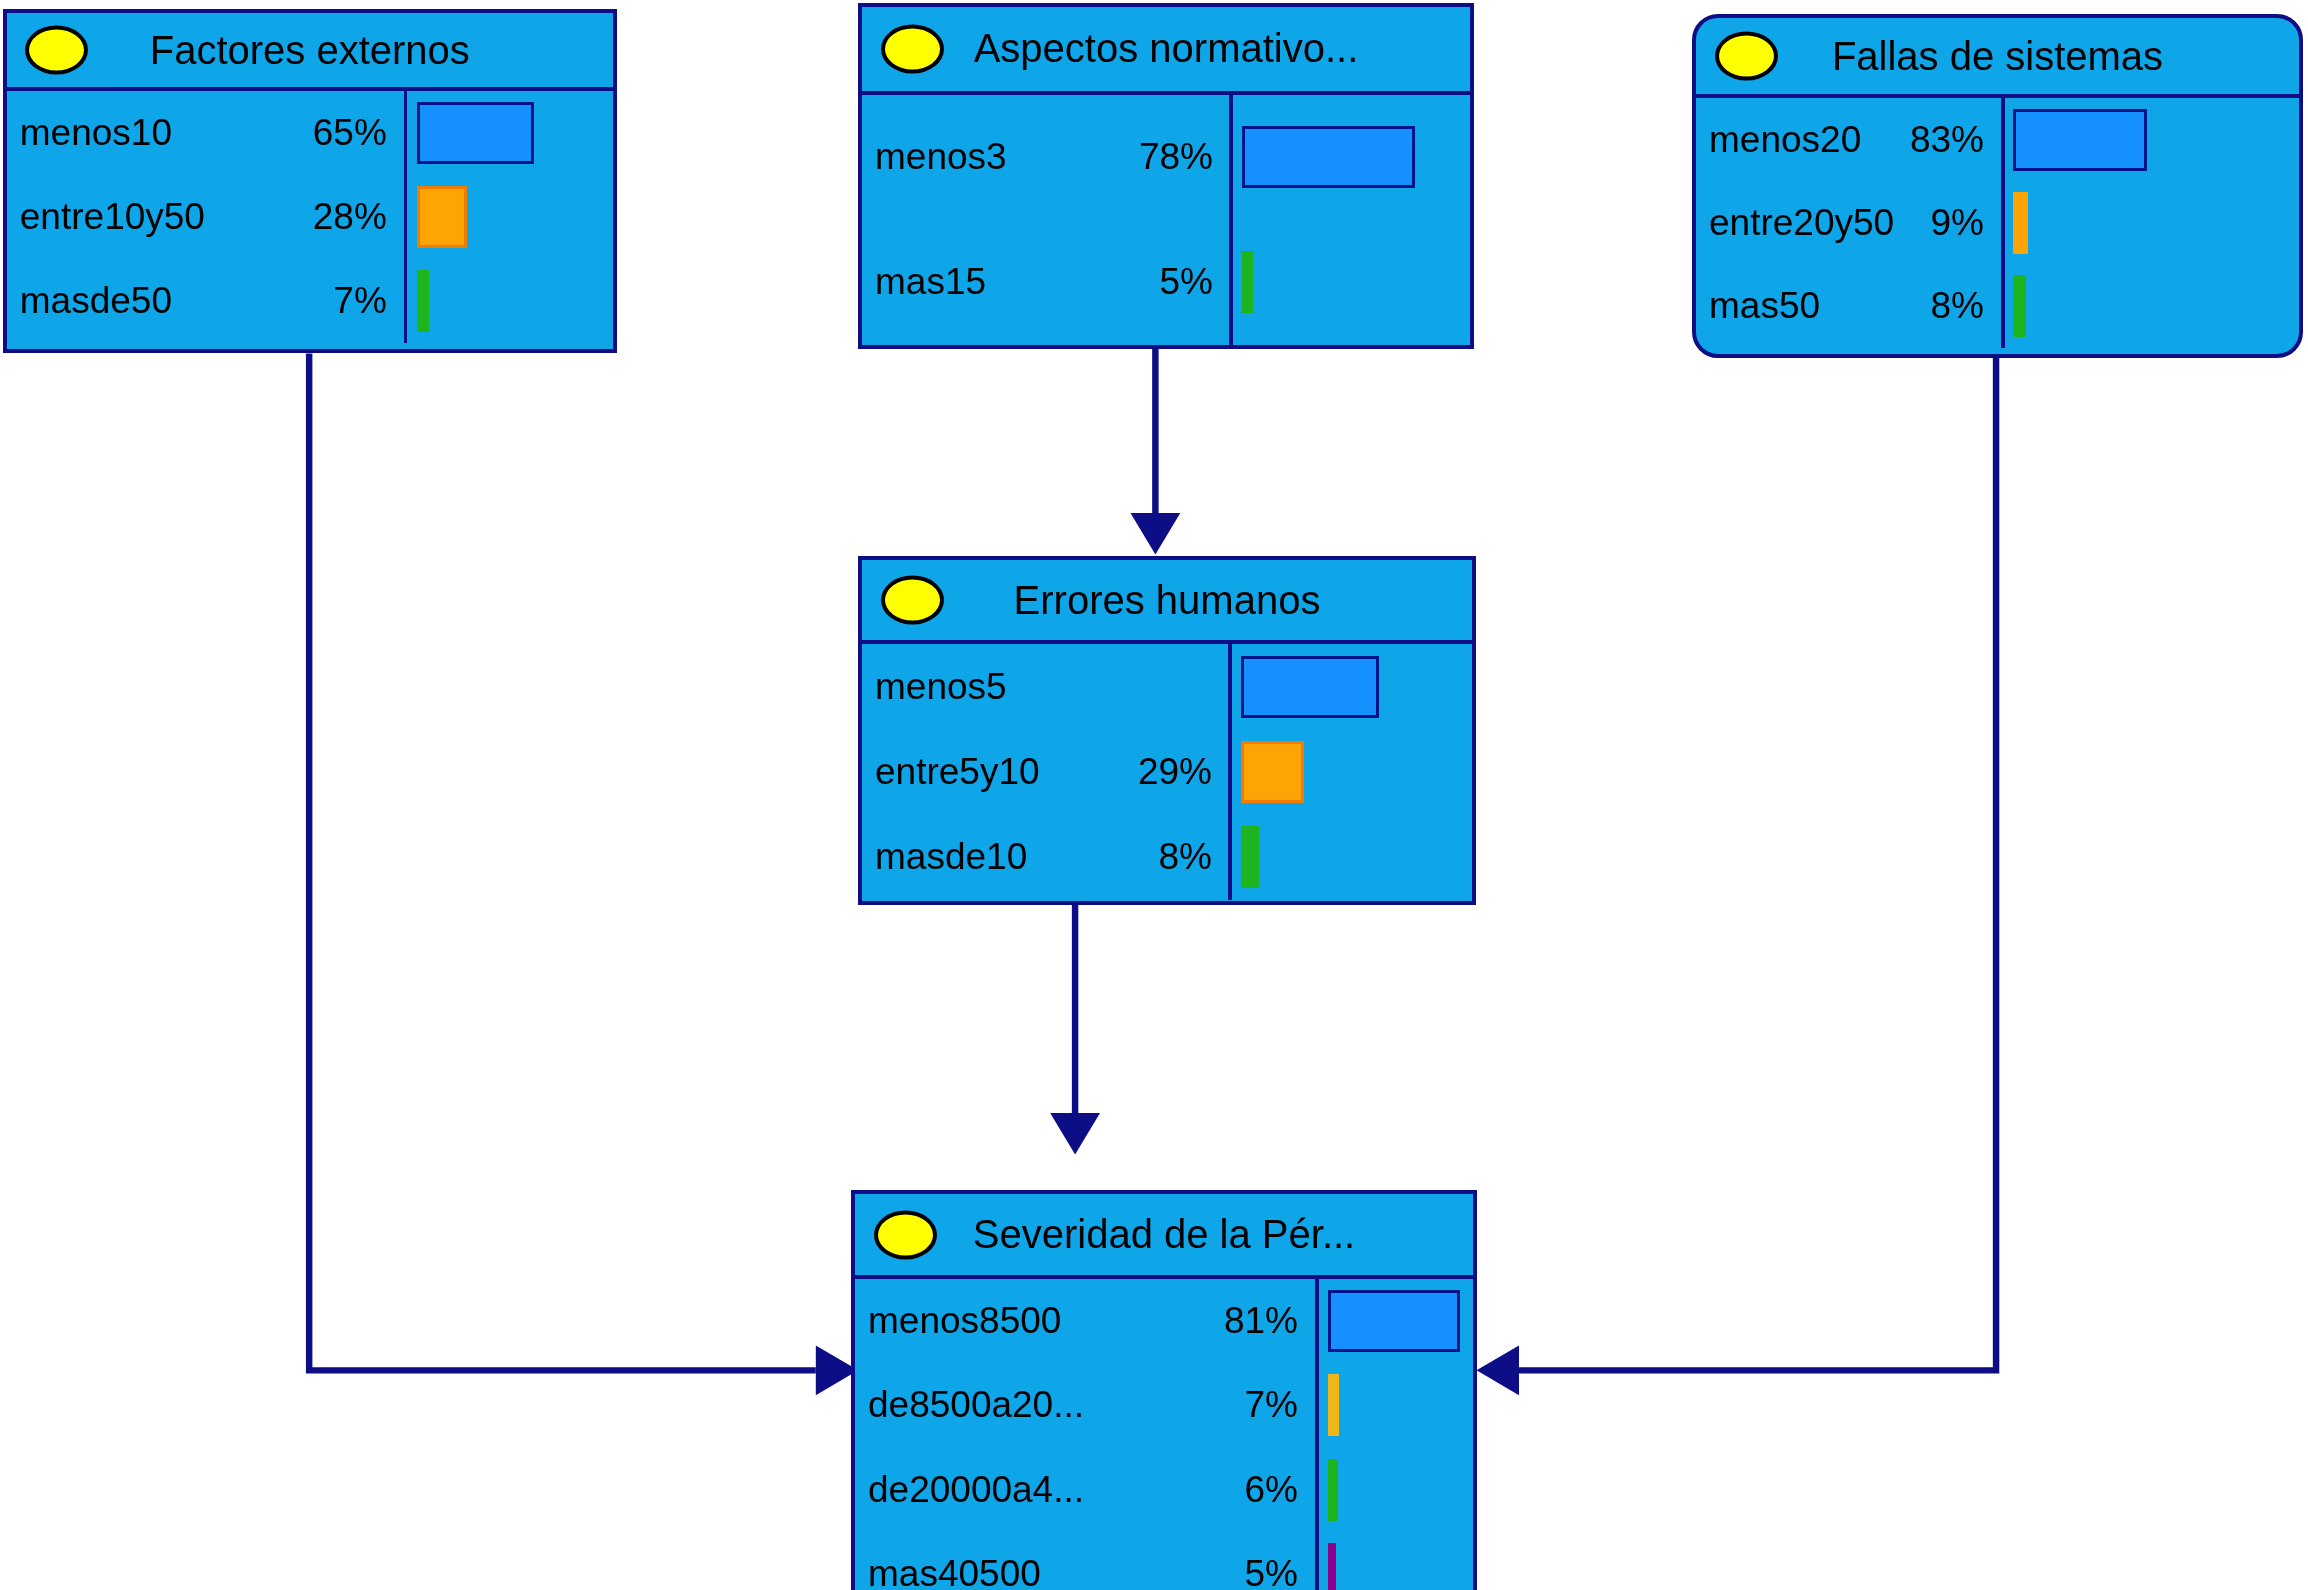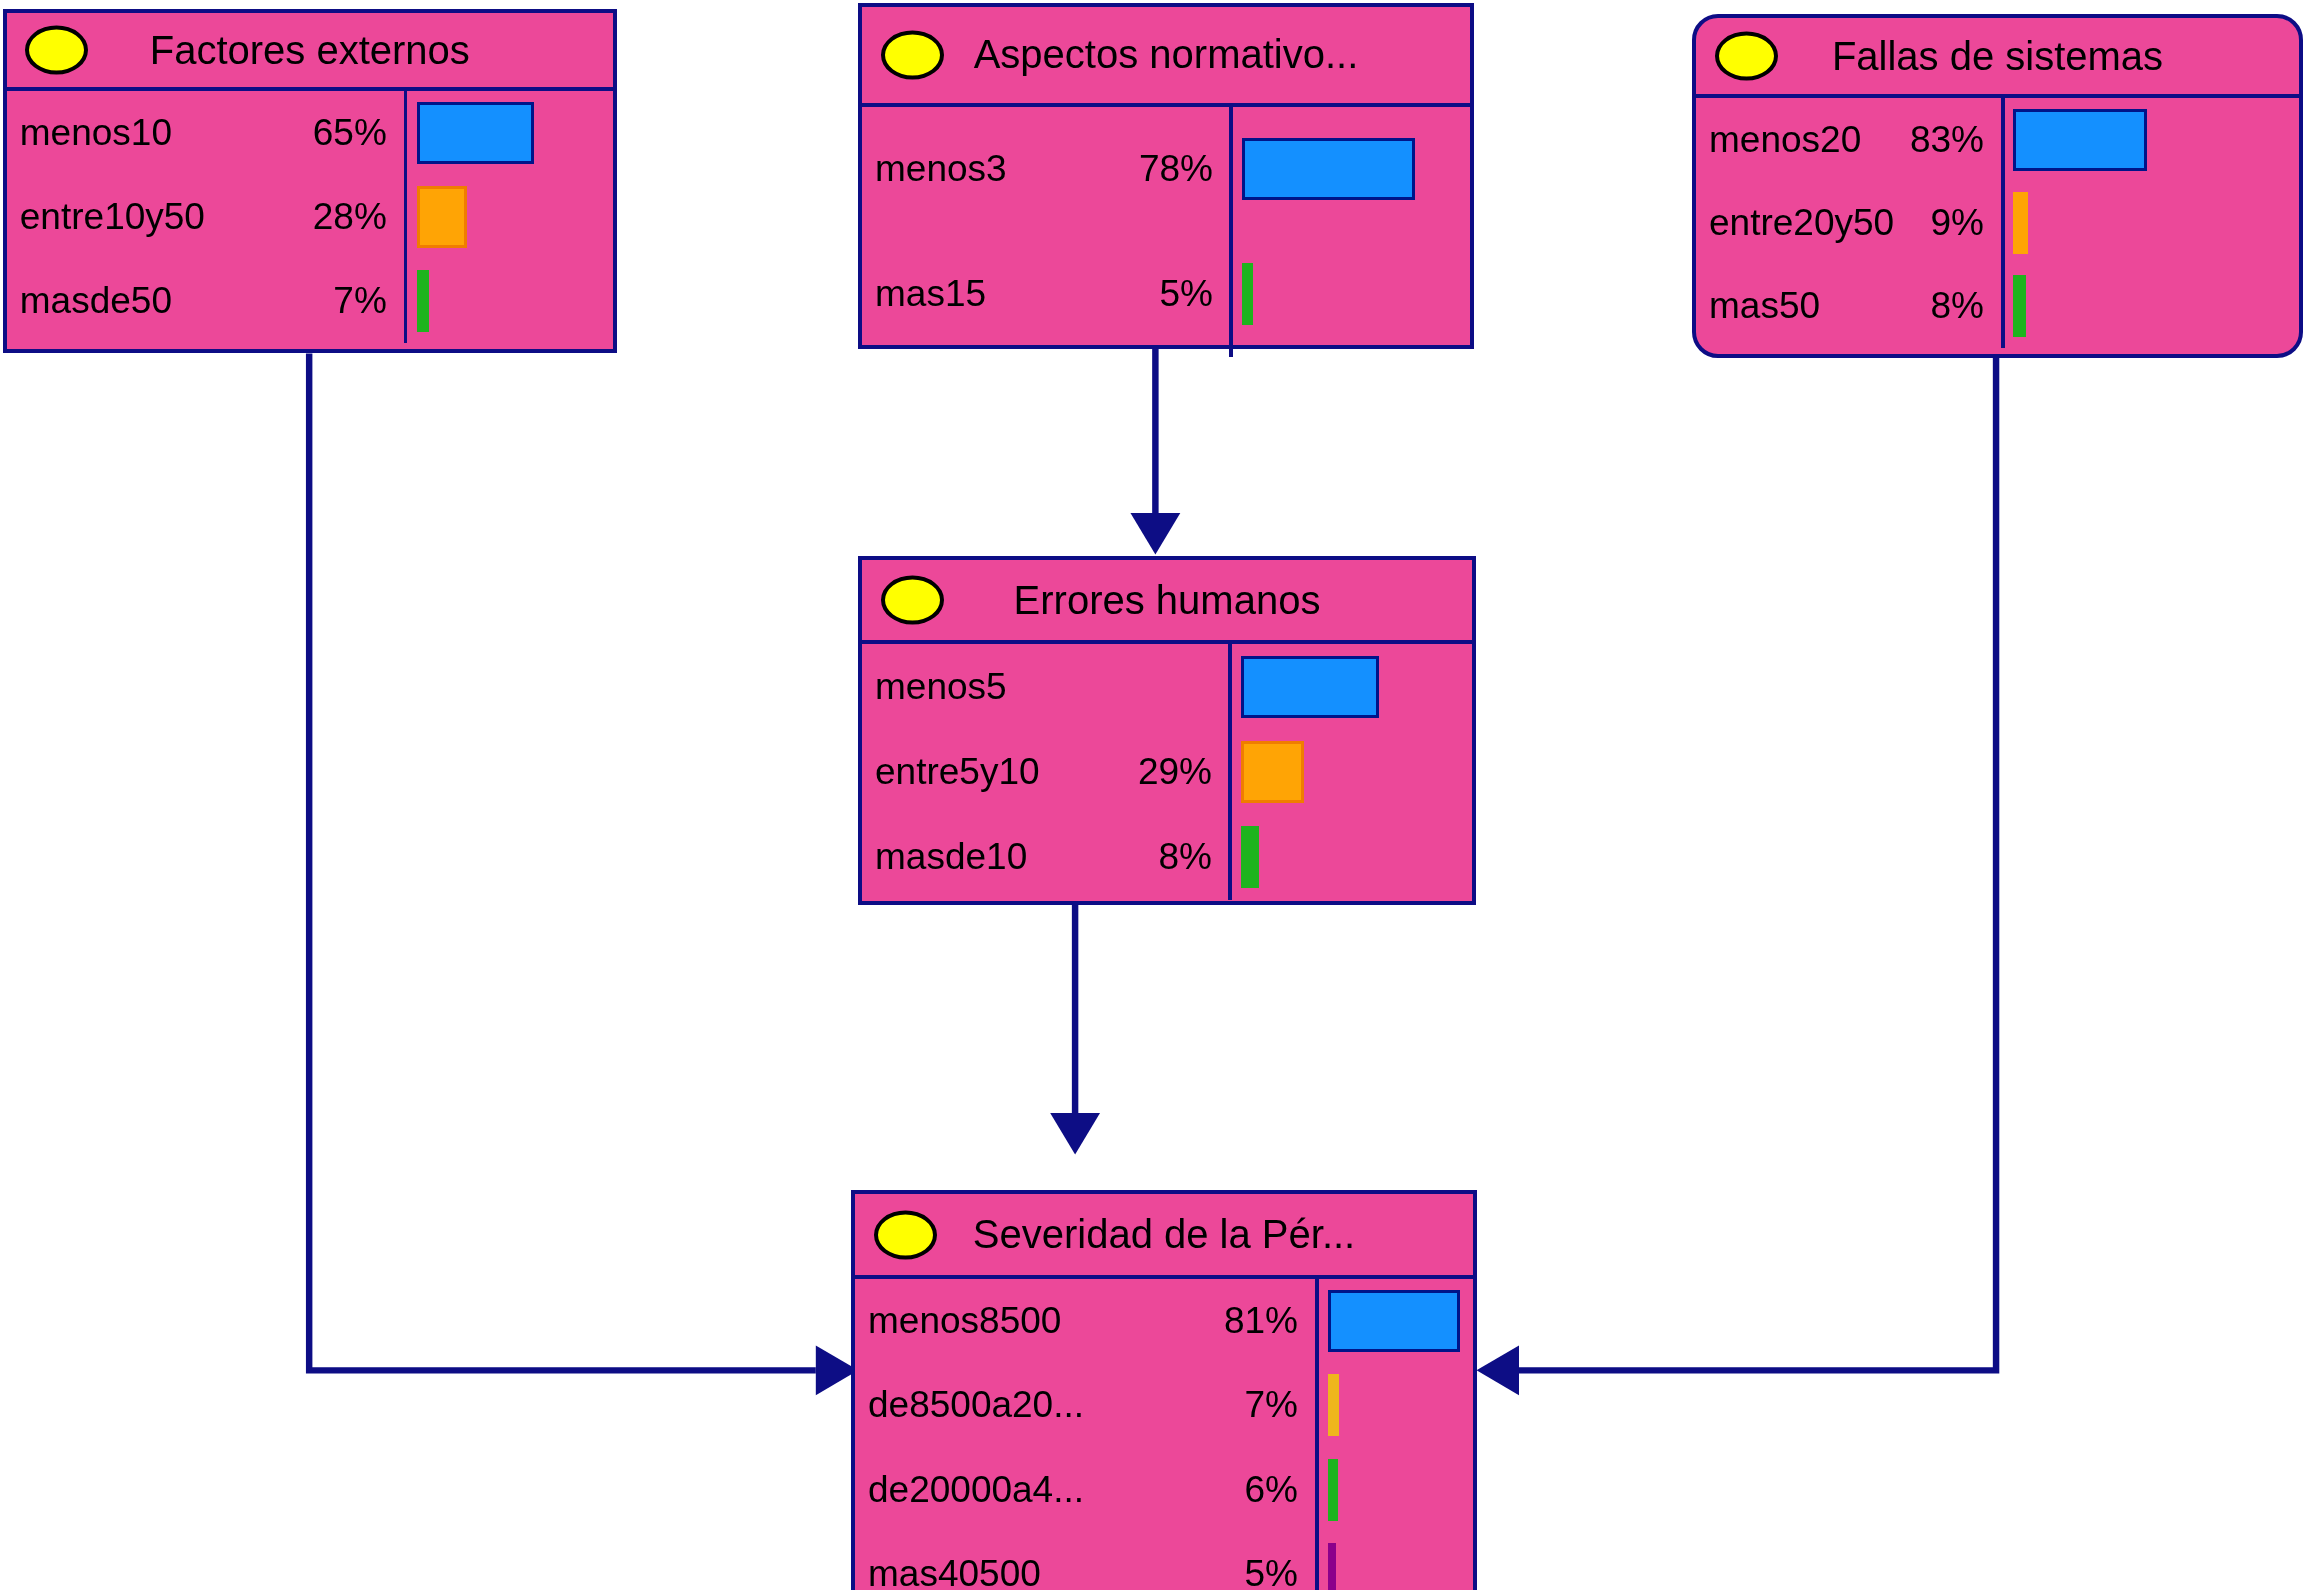--- a/index.html
+++ b/index.html
@@ -8,21 +8,21 @@
     width:2308px;height:1590px;
     background:#ffffff;
     font-family:"Liberation Sans", sans-serif;
     overflow:hidden;
   }
   #edges{position:absolute;left:0;top:0;width:2308px;height:1590px;}
   .node{
     position:absolute;
     box-sizing:border-box;
     border:4.6px solid #0d0d85;
-    background:#ec4899;
+    background:#0ea5e9;
     z-index:2;
   }
   .title{
     position:relative;
     box-sizing:border-box;
     border-bottom:4.6px solid #0d0d85;
     display:flex;align-items:center;justify-content:center;
     font-size:40px;color:#000000;
     white-space:nowrap;
   }
@@ -111,21 +111,21 @@
           <div class="row">
             <span class="lbl">masde50</span>
             <span class="pct" style="width: 380px;">7%</span>
             <div class="bar" style="left: 410px; width: 12.6px; background: rgb(30, 180, 30); border: none;"></div>
           </div>
         </div>
     </div>
   </div>
 
   <div class="node" style="left:858px;top:2.8px;width:616px;height:346px;">
-    <div class="title" style="height:100px;">
+    <div class="title" style="height:88px;">
       <span class="ellipse"></span>
       <span class="title-text">Aspectos normativo...</span>
     </div>
     <div class="body" style="height:250px;">
       <div class="divider" style="left:367px;"></div>
       <div class="rows">
           <div class="row">
             <span class="lbl">menos3</span>
             <span class="pct" style="width: 351px;">78%</span>
             <div class="bar" style="left: 380px; width: 173px; background: rgb(20, 144, 255); border: 3.7px solid rgb(0, 20, 137);"></div>

